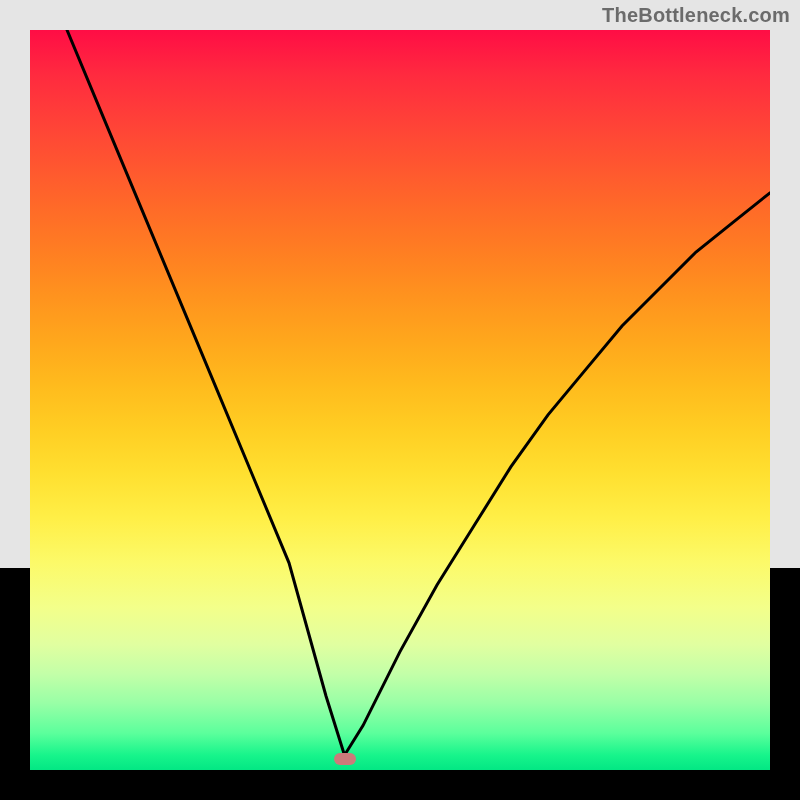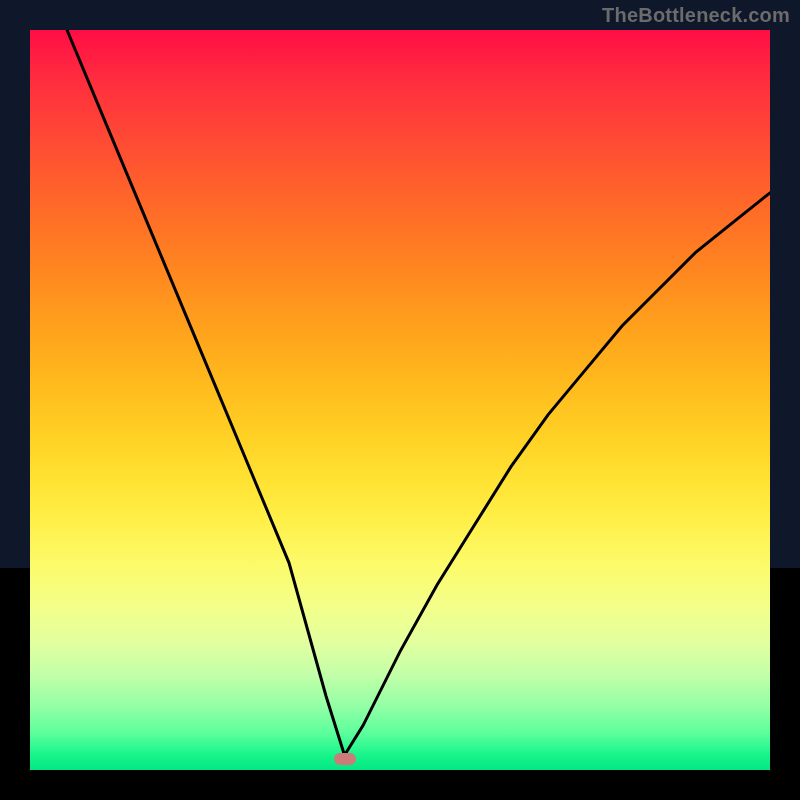--- a/index.html
+++ b/index.html
@@ -7,21 +7,21 @@
     padding: 0;
     width: 800px;
     height: 800px;
     background: #000000;
     overflow: hidden;
   }
   .stage {
     position: relative;
     width: 800px;
     height: 568px;
-    background: #0f172a;
+    background: #e5e5e5;
   }
   .plot-area {
     position: absolute;
     left: 30px;
     top: 30px;
     width: 740px;
     height: 740px;
     overflow: hidden;
   }
   .gradient-bg {

